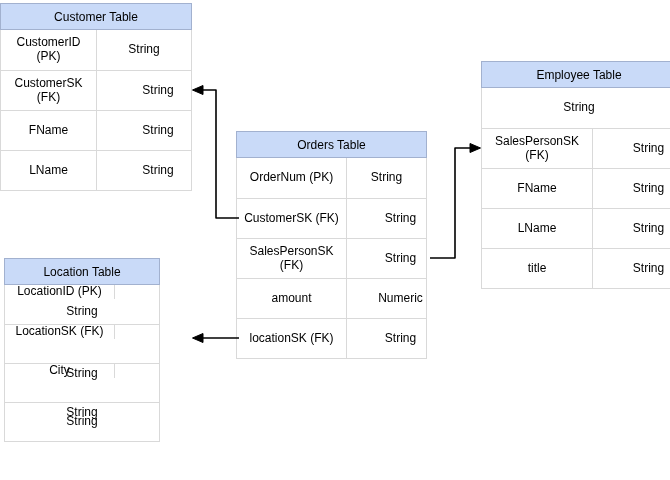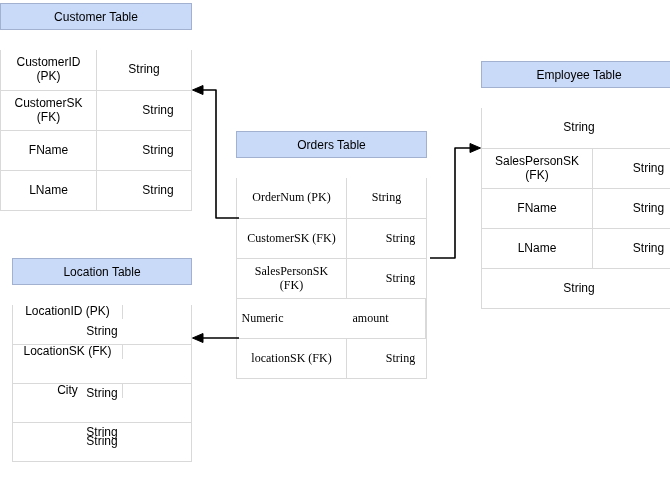--- a/index.html
+++ b/index.html
@@ -24,21 +24,20 @@
     border: 1px solid #a2b1cf;
     display: flex; align-items: center; justify-content: center;
     text-align: center;
   }
 
   .tbl .bd {
     box-sizing: border-box;
     border: 1px solid #d9d9d9;
     border-top: none;
     background: #ffffff;
-    margin-top: 20px;
   }
 
   .row { display: flex; box-sizing: border-box; }
   .row + .row { border-top: 1px solid #d9d9d9; gap: 28px; }
 
   .c {
     box-sizing: border-box;
     display: flex; align-items: center; justify-content: center;
     text-align: center;
     white-space: pre-line;
@@ -48,30 +47,30 @@
   .c.name { border-right: 1px solid #d9d9d9; }
   .c.type { flex: 1; }
 
   
   #t-customer { left: 0px; top: 3px; width: 192px; }
   #t-customer .row { height: 40px; }
   #t-customer .c.name { width: 96px; }
 
   
   #t-orders { left: 236px; top: 131px; width: 191px; }
-  #t-orders .row { height: 40px; font-family: Liberation Serif, serif; }
+  #t-orders .row { height: 40px; }
   #t-orders .c.name { width: 110px; }
 
   
   #t-employee { left: 481px; top: 61px; width: 196px; }
   #t-employee .row { height: 40px; }
   #t-employee .c.name { width: 111px; }
 
   
-  #t-location { left: 12px; top: 258px; width: 180px; }
+  #t-location { left: 4px; top: 258px; width: 156px; }
   #t-location .row { height: 39px; flex-direction: column; }
   #t-location .c.name { width: 110px; }
 
   svg.connectors {
     position: absolute; inset: 0;
     pointer-events: none;
     z-index: 5;
   }
   svg.connectors path {
     fill: none;
@@ -134,22 +133,22 @@
       <div class="row">
         <div class="c name">CustomerSK (FK)</div>
         <div class="c type">String</div>
       </div>
       <div class="row">
         <div class="c name">SalesPersonSK
 (FK)</div>
         <div class="c type">String</div>
       </div>
       <div class="row">
+        <div class="c name">amount</div>
         <div class="c type">Numeric</div>
-        <div class="c name">amount</div>
       </div>
       <div class="row">
         <div class="c name">locationSK (FK)</div>
         <div class="c type">String</div>
       </div>
     </div>
   </div>
 
   <div class="tbl" id="t-employee">
     <div class="hd">Employee Table</div>
@@ -164,20 +163,21 @@
       </div>
       <div class="row">
         <div class="c name">FName</div>
         <div class="c type">String</div>
       </div>
       <div class="row">
         <div class="c name">LName</div>
         <div class="c type">String</div>
       </div>
       <div class="row">
+        <div class="c name">title</div>
         <div class="c type">String</div>
       </div>
     </div>
   </div>
 
   <div class="tbl" id="t-location">
     <div class="hd">Location Table</div>
     <div class="bd">
       <div class="row">
         <div class="c name">LocationID (PK)</div>

